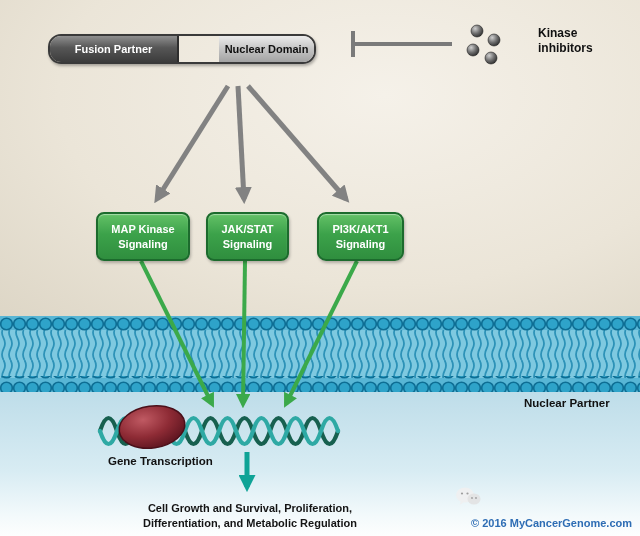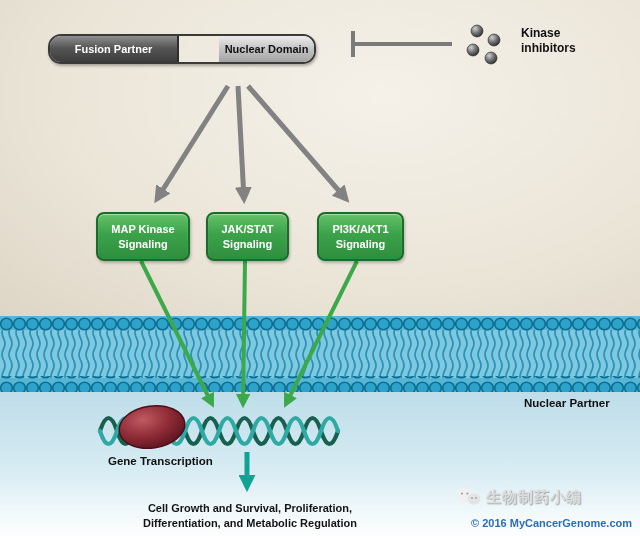--- a/index.html
+++ b/index.html
@@ -10,31 +10,31 @@
   .bg-bottom{position:absolute;left:0;top:392px;width:640px;height:144px;
     background:linear-gradient(180deg,#BEDDE9 0%, #D8ECF3 55%, #F2F9FB 85%, #FDFEFE 100%);}
   svg.layer{position:absolute;left:0;top:0;pointer-events:none;}
   
   .fusion-bar{position:absolute;left:48px;top:34px;width:264px;height:26px;border-radius:13px;
     overflow:hidden;border:2px solid #3a3a3a;display:flex;box-shadow:1px 2px 3px rgba(0,0,0,.3);gap:40px;}
   .seg{display:flex;align-items:center;justify-content:center;font-size:11px;font-weight:bold;}
   .seg-dark{width:127px;background:linear-gradient(180deg,#8f8f8f 0%,#565656 45%,#3c3c3c 100%);color:#fff;border-right:2px solid #2e2e2e;}
   .seg-light{flex:1;background:linear-gradient(180deg,#ececec 0%,#c7c7c7 45%,#a3a3a3 100%);color:#101010;}
   .label{position:absolute;color:#111;font-weight:bold;}
-  .lbl-inhibitors{left:521px;top:26px;font-size:12px;line-height:1.25;}
+  .lbl-inhibitors{left:538px;top:26px;font-size:12px;line-height:1.25;}
   .lbl-membrane{left:524px;top:397px;font-size:11.5px;}
   .lbl-gene{left:102px;top:455px;font-size:11.5px;margin-left:6px;}
   .pathway-box{position:absolute;border:2px solid #1C6B2D;border-radius:8px;
     background:linear-gradient(180deg,#63C167 0%,#3CA24A 45%,#2F8E3E 100%);
     color:#fff;font-weight:bold;font-size:11px;line-height:1.3;display:flex;flex-direction:column;
     align-items:center;justify-content:center;text-align:center;
     box-shadow:inset 0 1px 1px rgba(255,255,255,.45), 1px 2px 3px rgba(0,0,0,.25);}
   .box-1{left:96px;top:212px;width:90px;height:45px;}
   .box-2{left:206px;top:212px;width:79px;height:45px;}
-  .box-3{left:317px;top:212px;width:83px;height:45px;}
+  .box-3{left:317px;top:212px;width:83px;height:45px;border-radius:9px;}
   .outcome{position:absolute;left:90px;top:501px;width:320px;text-align:center;
     font-size:11px;font-weight:bold;color:#141414;line-height:1.35;}
   .copyright{position:absolute;right:8px;top:517px;font-size:11px;font-weight:bold;color:#2E6DB4;}
   .watermark{position:absolute;left:455px;top:486px;display:flex;align-items:center;gap:5px;}
   .watermark-text{font-size:15px;font-weight:bold;color:#DCDCDC;
     text-shadow:1px 1px 1px rgba(110,110,110,.55);letter-spacing:1px;}
 </style>
 </head>
 <body>
 
@@ -155,18 +155,17 @@
   <div class="watermark">
     <svg width="26" height="22" viewBox="0 0 26 22">
       <ellipse cx="10" cy="9" rx="9" ry="7.5" fill="#F0F0F0" opacity="0.9"></ellipse>
       <circle cx="7" cy="7.5" r="1.1" fill="#9E9E9E"></circle>
       <circle cx="12.5" cy="7.5" r="1.1" fill="#9E9E9E"></circle>
       <path d="M6,15 l-1.5,4 l4,-2.5 z" fill="#F0F0F0" opacity="0.9"></path>
       <ellipse cx="19" cy="13" rx="6.5" ry="5.5" fill="#E2E2E2" opacity="0.9"></ellipse>
       <circle cx="17" cy="12" r="0.9" fill="#9E9E9E"></circle>
       <circle cx="21" cy="12" r="0.9" fill="#9E9E9E"></circle>
     </svg>
-    <span class="watermark-text">生物制药小编</span>
   </div>
 
   <div class="copyright">© 2016 MyCancerGenome.com</div>
 
 </div>
 
 </body></html>

